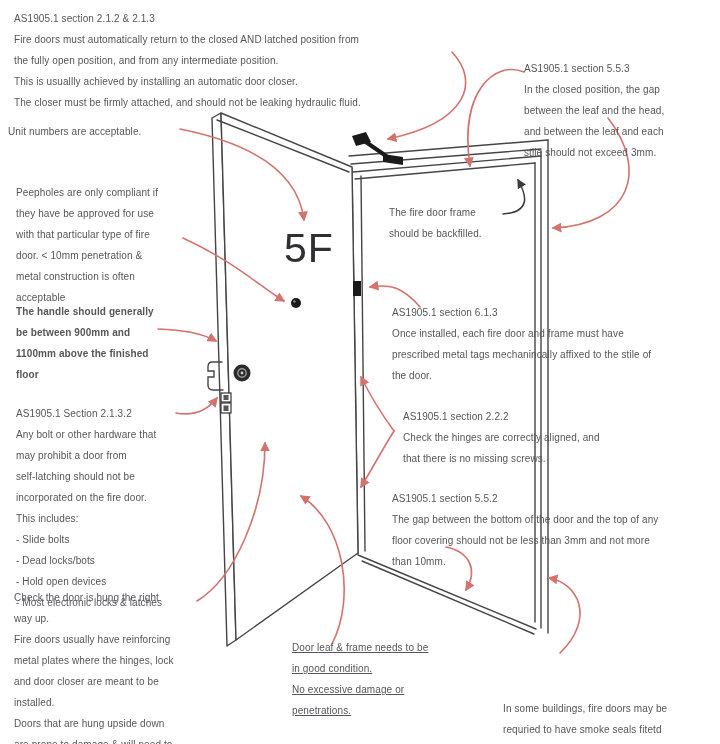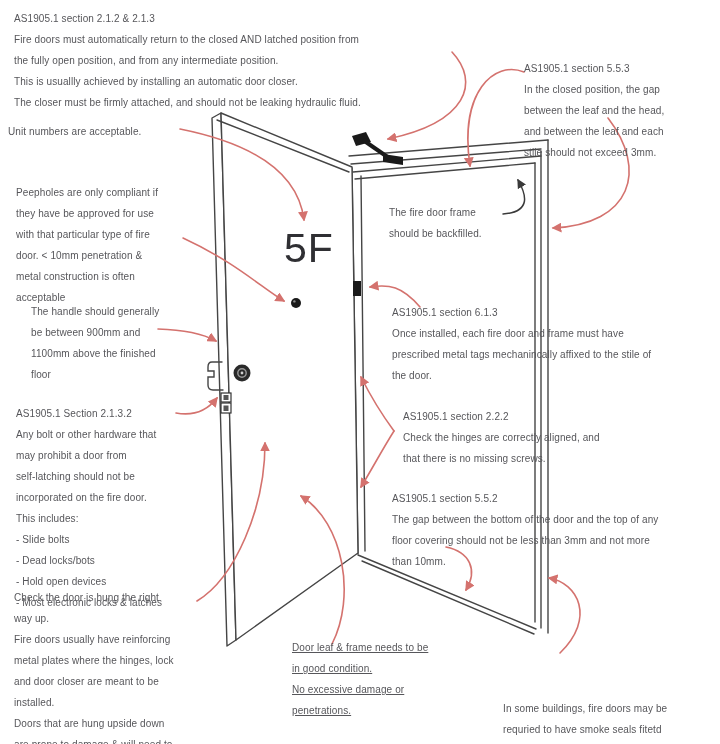--- a/index.html
+++ b/index.html
@@ -16,21 +16,21 @@
   .svg-layer{position:absolute;left:0;top:0;width:720px;height:744px;}
   .note{
     position:absolute;color:var(--text-color);font-size:10px;line-height:21px;
     white-space:pre-line;letter-spacing:.1px;
   }
   
   .n-closer{left:14px;top:8px;width:470px;}
   .n-gaphead{left:524px;top:58px;width:192px;}
   .n-unit{left:8px;top:121px;width:190px;}
   .n-peep{left:16px;top:182px;width:190px;}
-  .n-handle{left:31px;top:301px;width:180px;}
+  .n-handle{left:16px;top:301px;width:180px;font-weight:bold;}
   .n-bolts{left:16px;top:403px;width:190px;}
   .n-hung{left:14px;top:587px;width:210px;}
   .n-backfill{left:389px;top:202px;width:150px;}
   .n-tags{left:392px;top:302px;width:332px;}
   .n-hinges{left:403px;top:406px;width:300px;}
   .n-botgap{left:392px;top:488px;width:332px;}
   .n-leafcond{left:292px;top:637px;width:190px;text-decoration:underline;}
   .n-smoke{left:503px;top:652px;width:212px;margin-top:46px;}
   
   .ln{stroke:var(--line-color);stroke-width:1.4;fill:none;stroke-linecap:round;}

